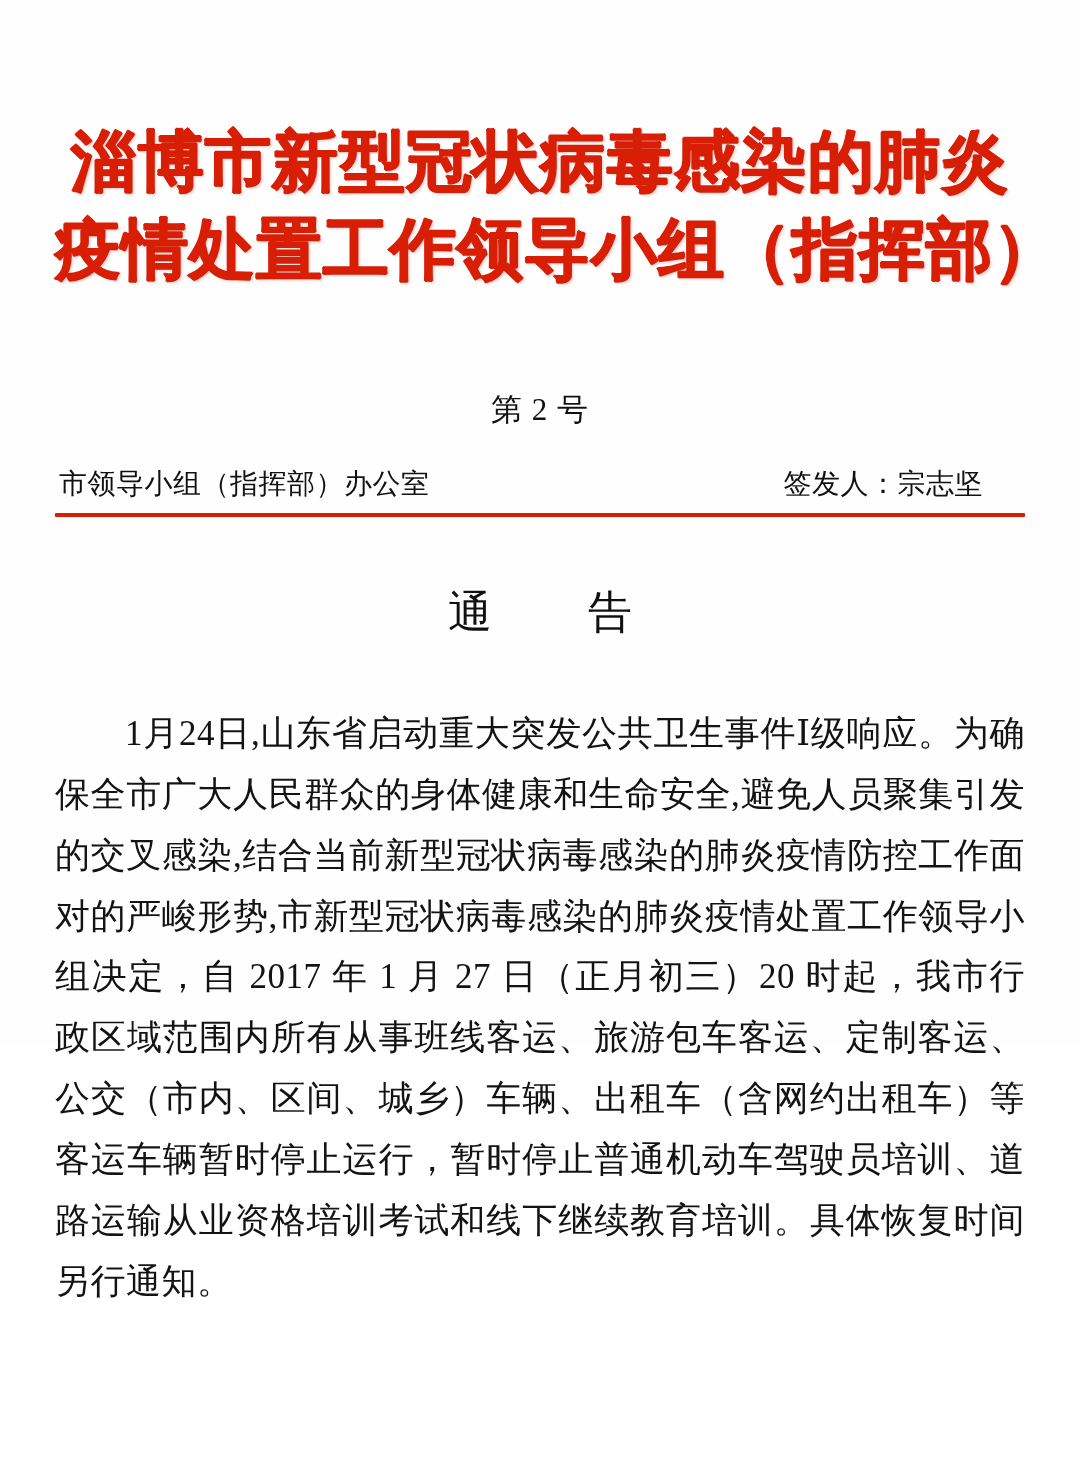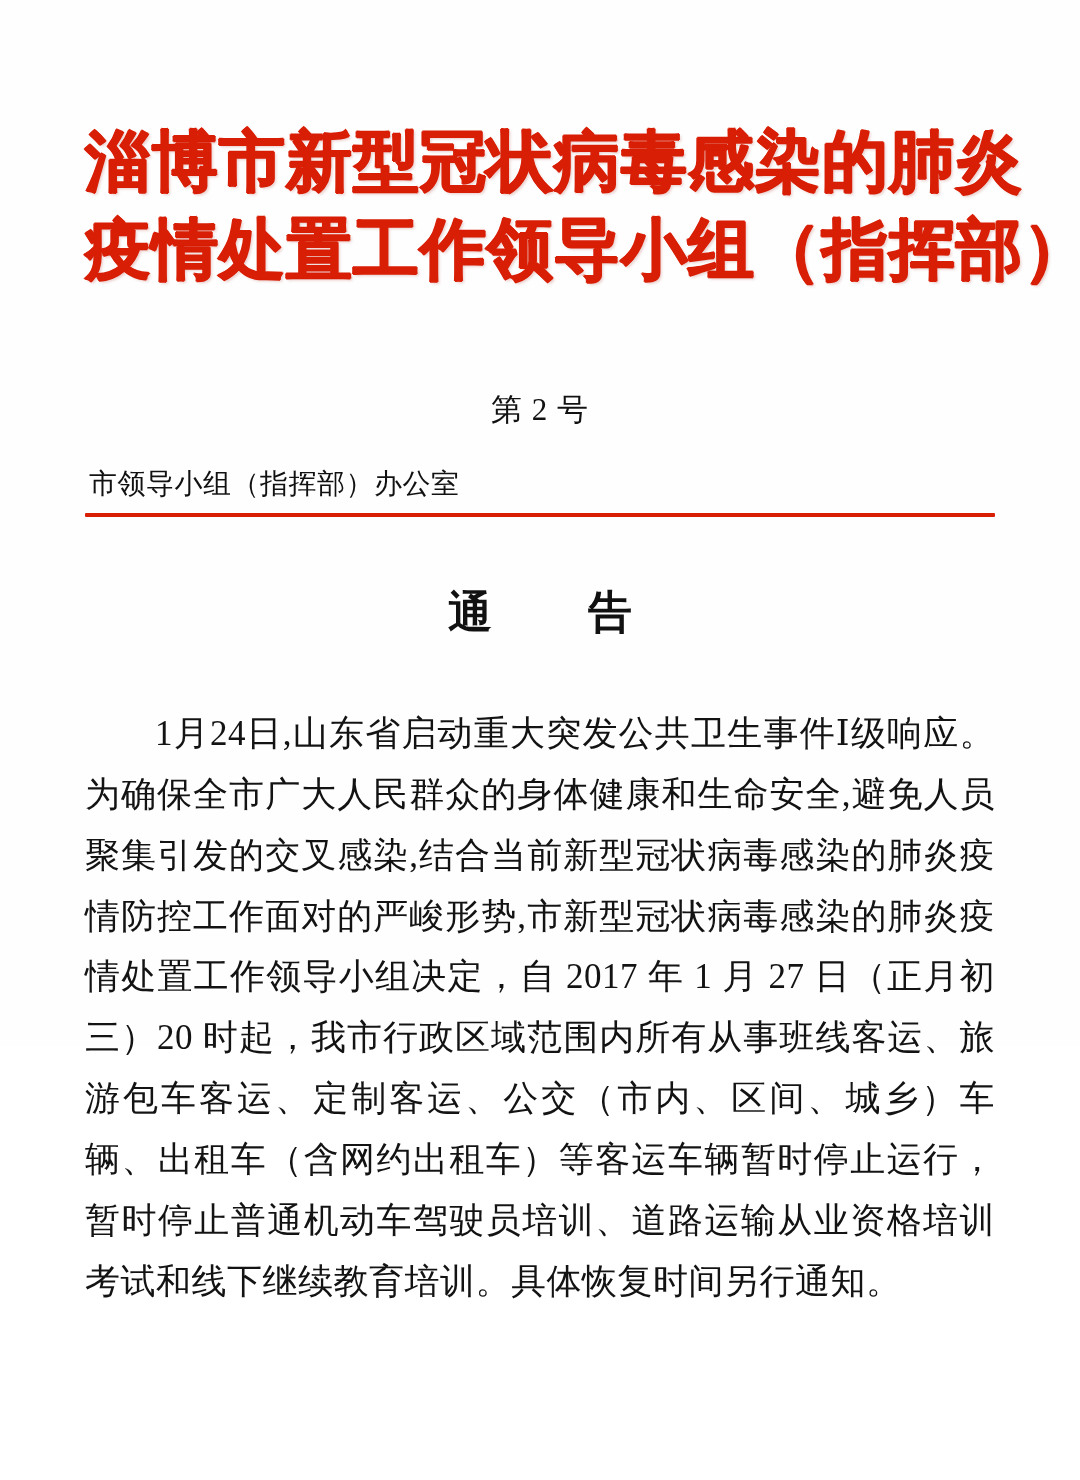--- a/index.html
+++ b/index.html
@@ -13,21 +13,21 @@
     font-family: "Liberation Serif", "DejaVu Serif", serif;
     color: #1a1a1a;
     position: relative;
     overflow: hidden;
   }
 
   .page {
     width: 1080px;
     height: 1046px;
     box-sizing: border-box;
-    padding: 0 85px;
+    padding: 0 55px;
     position: relative;
     background: #fefefe;
   }
 
   
   .masthead {
     padding-top: 118px;
     text-align: center;
   }
   .masthead-line {
@@ -76,21 +76,21 @@
     height: 4px;
     background: #d81f06;
     border-radius: 1px;
   }
 
   
   .notice-title {
     text-align: center;
     margin-top: 66px;
     font-size: 44px;
-    font-weight: 700;
+    font-weight: 400;
     letter-spacing: 26px;
     text-indent: 26px;
     color: #111;
   }
 
   
   .body-text {
     margin-top: 62px;
     font-size: 35px;
     line-height: 1.74;
@@ -113,20 +113,21 @@
 
   <div class="masthead">
     <div class="masthead-line">淄博市新型冠状病毒感染的肺炎</div>
     <div class="masthead-line">疫情处置工作领导小组（指挥部）</div>
   </div>
 
   <div class="doc-number">第 2 号</div>
 
   <div class="issuer-row">
     <div class="issuer-left">市领导小组（指挥部）办公室</div>
+    <div class="issuer-right">签发人：宗志坚</div>
   </div>
 
   <div class="red-rule"></div>
 
   <div class="notice-title">通　告</div>
 
   <div class="body-text">
     <p class="indent">1月24日,山东省启动重大突发公共卫生事件Ⅰ级响应。为确保全市广大人民群众的身体健康和生命安全,避免人员聚集引发的交叉感染,结合当前新型冠状病毒感染的肺炎疫情防控工作面对的严峻形势,市新型冠状病毒感染的肺炎疫情处置工作领导小组决定，自 2017 年 1 月 27 日（正月初三）20 时起，我市行政区域范围内所有从事班线客运、旅游包车客运、定制客运、公交（市内、区间、城乡）车辆、出租车（含网约出租车）等客运车辆暂时停止运行，暂时停止普通机动车驾驶员培训、道路运输从业资格培训考试和线下继续教育培训。具体恢复时间另行通知。</p>
   </div>
 

